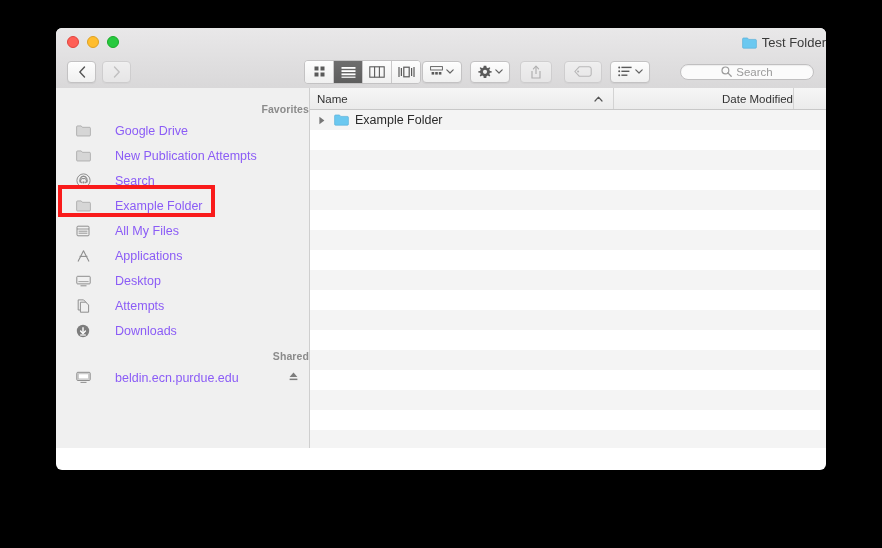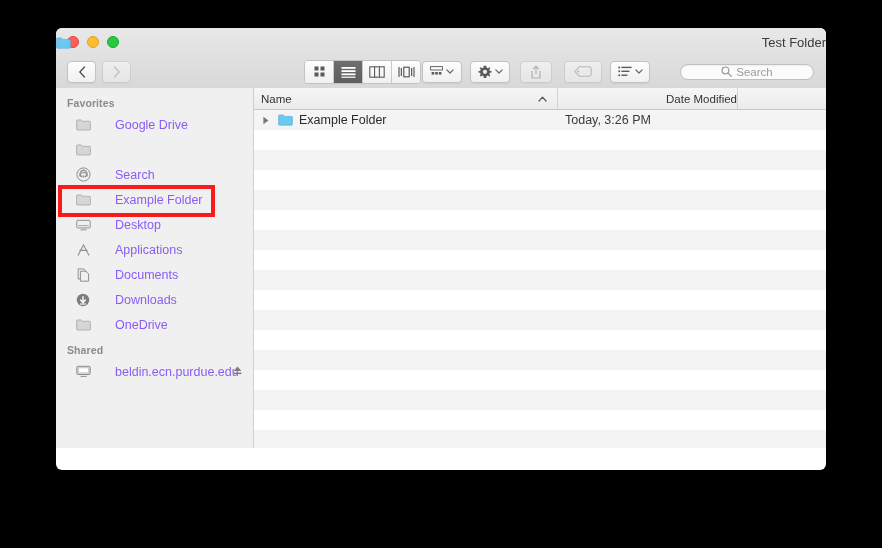--- a/index.html
+++ b/index.html
@@ -41,21 +41,21 @@
   .light {
     width: 12px; height: 12px; border-radius: 50%;
     box-sizing: border-box;
   }
   .light.red    { background: #ff5f56; border: 0.5px solid #e0443e; }
   .light.yellow { background: #ffbd2e; border: 0.5px solid #dea123; }
   .light.green  { background: #27c93f; border: 0.5px solid #1aab29; }
 
   .wintitle {
     position: absolute; left: 0; right: 0; top: 7px;
-    display: flex; align-items: center; justify-content: space-between;
+    display: flex; align-items: center; justify-content: flex-end;
     gap: 5px;
     font-size: 13px; color: #3a3a3a;
     pointer-events: none;
   }
   .wintitle .folder-ico { width: 15px; height: 12px; }
 
   
   .toolbar {
     position: absolute; left: 0; right: 0; top: 27px; height: 33px;
     display: flex; align-items: center;
@@ -118,26 +118,27 @@
 
   
   .body {
     position: absolute; left: 0; top: 60px; right: 0; bottom: 22px;
     display: flex;
   }
 
   
   .sidebar {
     position: relative;
-    width: 198px;
+    width: 254px;
     background: #f0f0f0;
     border-right: 1px solid #cfcfcf;
-    padding-top: 6px;
+    padding-top: 12px;
     box-sizing: border-box;
     overflow: hidden;
+    text-align: right;
   }
   .sb-head {
     font-size: 10.5px; color: #8b8b8b; font-weight: bold;
     padding: 3px 0 3px 11px;
     letter-spacing: 0.1px;
   }
   .sb-item {
     display: flex; align-items: center;
     height: 25px;
     padding-left: 19px;
@@ -369,20 +370,21 @@
           </span>
           <span>Google Drive</span>
         </div>
 
         <div class="sb-item">
           <span class="ico">
             <svg width="15" height="12" viewBox="0 0 15 12">
                 <path d="M0.6 1.9 A1 1 0 0 1 1.6 0.9 H5.2 L6.4 2.3 H13.4 A1 1 0 0 1 14.4 3.3 V10 A1 1 0 0 1 13.4 11 H1.6 A1 1 0 0 1 0.6 10 Z" fill="#d6d6d6" stroke="#9e9e9e" stroke-width="0.7"></path>
               </svg>
           </span>
+          <span>New Publication Attempts</span>
         </div>
 
         <div class="sb-item">
           <span class="ico">
             <svg width="15" height="15" viewBox="0 0 15 15">
               <circle cx="7.5" cy="7.5" r="6.6" fill="none" stroke="#8e8e8e" stroke-width="1"></circle>
               <path d="M4.4 9.6 A4.3 4.3 0 0 1 7.5 3.1 A4.3 4.3 0 0 1 10.6 9.6" fill="none" stroke="#8e8e8e" stroke-width="1.1"></path>
               <path d="M5.9 9.9 A2.3 2.3 0 0 1 7.5 5.6 A2.3 2.3 0 0 1 9.1 9.9" fill="none" stroke="#8e8e8e" stroke-width="1.1"></path>
               <circle cx="7.5" cy="9.4" r="1.1" fill="#8e8e8e"></circle>
             </svg>
@@ -392,73 +394,76 @@
 
         <div class="sb-item">
           <span class="ico">
             <svg width="15" height="12" viewBox="0 0 15 12">
                 <path d="M0.6 1.9 A1 1 0 0 1 1.6 0.9 H5.2 L6.4 2.3 H13.4 A1 1 0 0 1 14.4 3.3 V10 A1 1 0 0 1 13.4 11 H1.6 A1 1 0 0 1 0.6 10 Z" fill="#d6d6d6" stroke="#9e9e9e" stroke-width="0.7"></path>
               </svg>
           </span>
           <span>Example Folder</span>
         </div>
 
-
+        <div class="sb-item">
+          <span class="ico">
+            <svg width="14" height="14" viewBox="0 0 14 14">
+              <rect x="1" y="2.2" width="12" height="9.6" rx="1" fill="none" stroke="#8e8e8e" stroke-width="1"></rect>
+              <line x1="1" y1="5" x2="13" y2="5" stroke="#8e8e8e" stroke-width="0.9"></line>
+              <line x1="2.6" y1="7.2" x2="11.4" y2="7.2" stroke="#8e8e8e" stroke-width="0.9"></line>
+              <line x1="2.6" y1="9.2" x2="11.4" y2="9.2" stroke="#8e8e8e" stroke-width="0.9"></line>
+            </svg>
+          </span>
+          <span>All My Files</span>
+        </div>
+
+
+        <div class="sb-item">
+          <span class="ico">
+            <svg width="15" height="14" viewBox="0 0 15 14">
+              <path d="M2 12.6 L7.5 1.8 L13 12.6" fill="none" stroke="#8e8e8e" stroke-width="1.1" stroke-linejoin="round"></path>
+              <line x1="3.6" y1="7.4" x2="11.4" y2="7.4" stroke="#8e8e8e" stroke-width="1.1"></line>
+            </svg>
+          </span>
+          <span>Applications</span>
+        </div>
 
         <div class="sb-item">
           <span class="ico">
             <svg width="15" height="12" viewBox="0 0 15 12">
               <rect x="0.8" y="1.3" width="13.4" height="7.6" rx="0.8" fill="none" stroke="#8e8e8e" stroke-width="1"></rect>
               <line x1="4.5" y1="10.8" x2="10.5" y2="10.8" stroke="#8e8e8e" stroke-width="1"></line>
               <line x1="2.4" y1="6.6" x2="12.6" y2="6.6" stroke="#8e8e8e" stroke-width="0.8"></line>
             </svg>
           </span>
           <span>Desktop</span>
         </div>
 
         <div class="sb-item">
           <span class="ico">
-            <svg width="15" height="14" viewBox="0 0 15 14">
-              <path d="M2 12.6 L7.5 1.8 L13 12.6" fill="none" stroke="#8e8e8e" stroke-width="1.1" stroke-linejoin="round"></path>
-              <line x1="3.6" y1="7.4" x2="11.4" y2="7.4" stroke="#8e8e8e" stroke-width="1.1"></line>
-            </svg>
-          </span>
-          <span>Applications</span>
-        </div>
-
-        <div class="sb-item">
-          <span class="ico">
             <svg width="14" height="14" viewBox="0 0 14 14">
               <path d="M2.2 0.9 H7.6 L10.4 3.7 V11 H2.2 Z" fill="none" stroke="#8e8e8e" stroke-width="1"></path>
               <path d="M4.4 3.2 H9.8 L12.6 6 V13.2 H4.4 Z" fill="#f0f0f0" stroke="#8e8e8e" stroke-width="1"></path>
             </svg>
           </span>
-          <span>Documents</span>
+          <span>Attempts</span>
         </div>
 
         <div class="sb-item">
           <span class="ico">
             <svg width="14" height="14" viewBox="0 0 14 14">
               <circle cx="7" cy="7" r="6.2" fill="#7d7d7d"></circle>
               <line x1="7" y1="3.2" x2="7" y2="9.2" stroke="#fff" stroke-width="1.4"></line>
               <path d="M4.6 7 L7 9.6 L9.4 7" fill="none" stroke="#fff" stroke-width="1.4" stroke-linecap="round" stroke-linejoin="round"></path>
               <line x1="4.2" y1="11" x2="9.8" y2="11" stroke="#fff" stroke-width="1.2"></line>
             </svg>
           </span>
           <span>Downloads</span>
         </div>
 
-        <div class="sb-item">
-          <span class="ico">
-            <svg width="15" height="12" viewBox="0 0 15 12">
-                <path d="M0.6 1.9 A1 1 0 0 1 1.6 0.9 H5.2 L6.4 2.3 H13.4 A1 1 0 0 1 14.4 3.3 V10 A1 1 0 0 1 13.4 11 H1.6 A1 1 0 0 1 0.6 10 Z" fill="#d6d6d6" stroke="#9e9e9e" stroke-width="0.7"></path>
-              </svg>
-          </span>
-          <span>OneDrive</span>
-        </div>
 
         <div class="sb-head" style="padding-top:7px;">Shared</div>
 
         <div class="sb-item">
           <span class="ico">
             <svg width="15" height="13" viewBox="0 0 15 13">
               <rect x="0.8" y="1.3" width="13.4" height="8.2" rx="1" fill="#d8d8d8" stroke="#8e8e8e" stroke-width="1"></rect>
               <rect x="2.4" y="2.9" width="10.2" height="5" fill="#fff" stroke="#b5b5b5" stroke-width="0.6"></rect>
               <line x1="4.5" y1="11.4" x2="10.5" y2="11.4" stroke="#8e8e8e" stroke-width="1"></line>
             </svg>
@@ -495,21 +500,20 @@
               <span class="disclosure">
                 <svg width="8" height="9" viewBox="0 0 8 9">
                     <path d="M1.4 0.8 L6.4 4.5 L1.4 8.2 Z" fill="#777"></path>
                   </svg>
               </span>
               <svg width="15" height="12" viewBox="0 0 16 13">
                 <path d="M0.5 2.2 A1.2 1.2 0 0 1 1.7 1 H5.8 L7.2 2.6 H14.3 A1.2 1.2 0 0 1 15.5 3.8 V11 A1.2 1.2 0 0 1 14.3 12.2 H1.7 A1.2 1.2 0 0 1 0.5 11 Z" fill="#6bc8f0" stroke="#4aa8d6" stroke-width="0.6"></path>
               </svg>
               <span>Example Folder</span>
             </div>
-            <div class="cell-date">Today, 3:26 PM</div>
           </div>
         <div class="row odd"></div>
             <div class="row even"></div>
             <div class="row odd"></div>
             <div class="row even"></div>
             <div class="row odd"></div>
             <div class="row even"></div>
             <div class="row odd"></div>
             <div class="row even"></div>
             <div class="row odd"></div>

